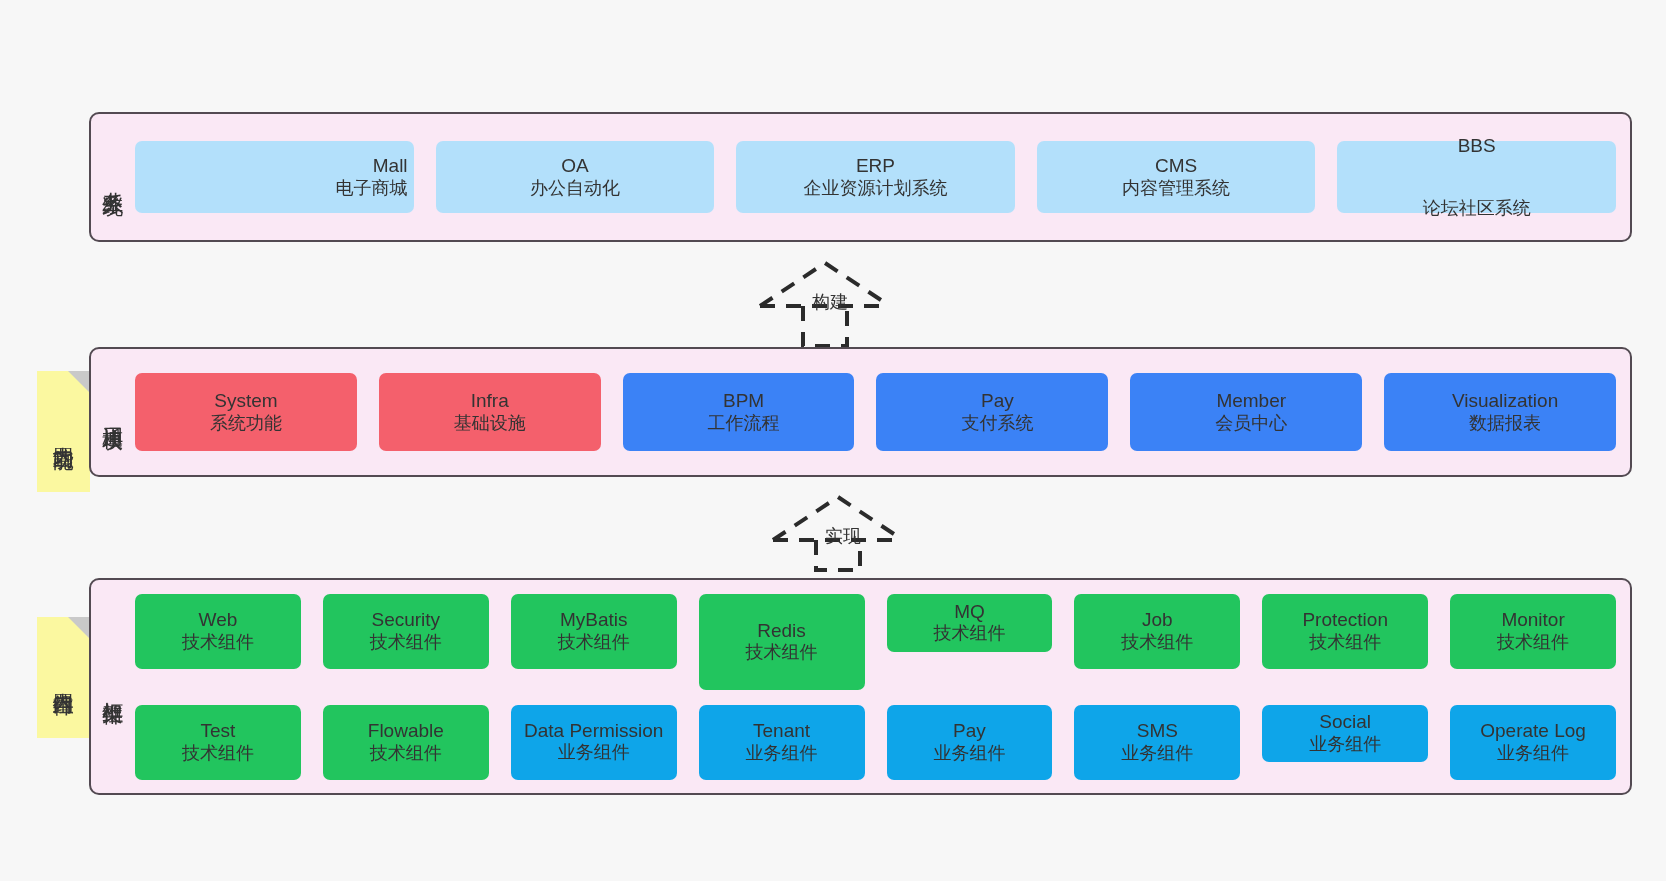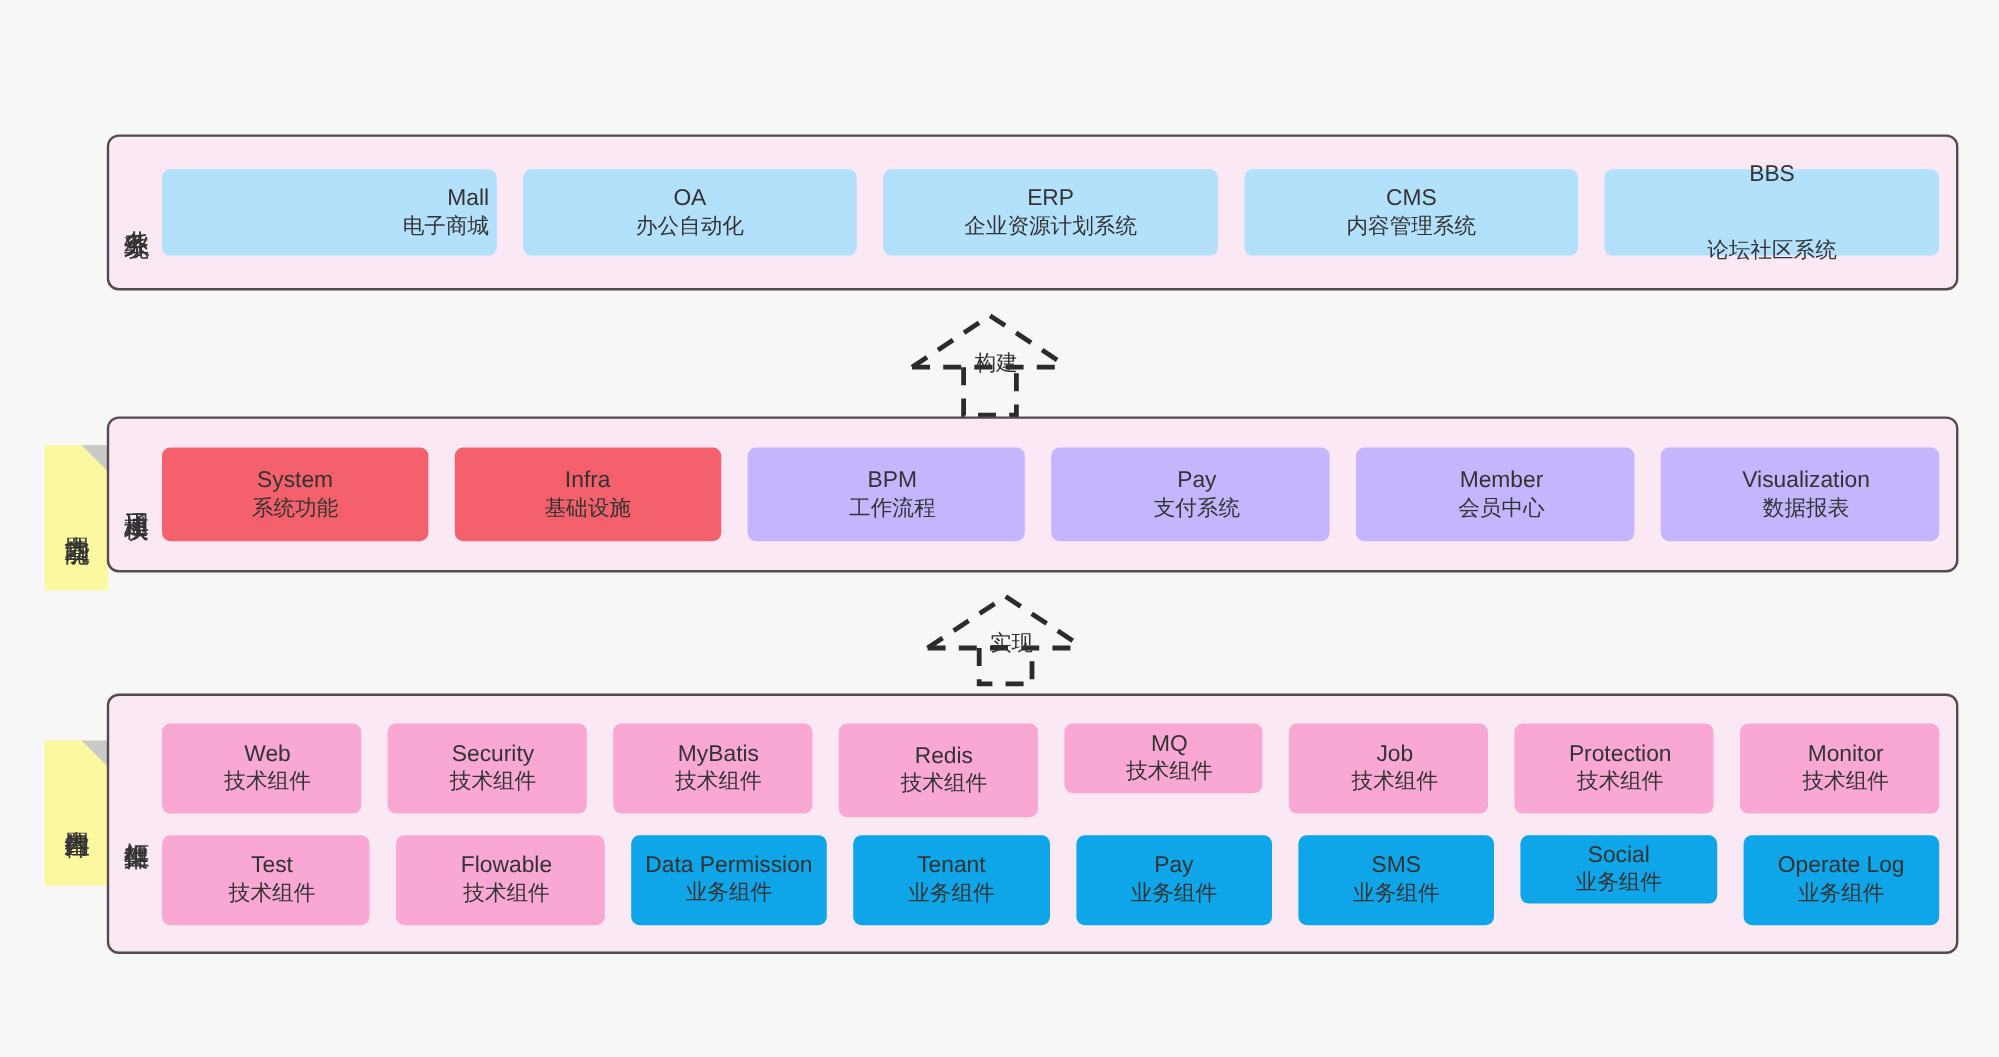--- a/index.html
+++ b/index.html
@@ -72,22 +72,22 @@
     line-height: 1.22;
     box-sizing: border-box;
     padding: 4px 6px;
   }
   .card .en { font-size: 19px; }
   .card .cn { font-size: 18px; }
   .card.three .en { line-height: 1.18; }
 
   .c-blue       { background: #b3e0fb; }
   .c-red        { background: #f4606c; }
-  .c-pink       { background: #c4b5fd; padding-left: 16px; }
-  .c-green      { background: #f9a8d4; padding-left: 16px; }
+  .c-pink       { background: #3b82f6; padding-left: 16px; }
+  .c-green      { background: #22c55e; }
   .c-lightgreen { background: #0ea5e9; }
 
   
   .note {
     position: absolute;
     background: #fbf8a0;
     box-sizing: border-box;
     display: flex;
     align-items: center;
     justify-content: center;
@@ -221,21 +221,21 @@
           <span class="cn">技术组件</span>
         </div>
         <div class="card c-green" style="height:75px;">
           <span class="en">Security</span>
           <span class="cn">技术组件</span>
         </div>
         <div class="card c-green" style="height:75px;">
           <span class="en">MyBatis</span>
           <span class="cn">技术组件</span>
         </div>
-        <div class="card c-green" style="height:78px;text-align:center;">
+        <div class="card c-green" style="height:96px;text-align:center;">
           <span class="en">Redis</span>
           <span class="cn">技术组件</span>
         </div>
         <div class="card c-green" style="height:58px;">
           <span class="en">MQ</span>
           <span class="cn">技术组件</span>
         </div>
         <div class="card c-green" style="height:75px;">
           <span class="en">Job</span>
           <span class="cn">技术组件</span>

